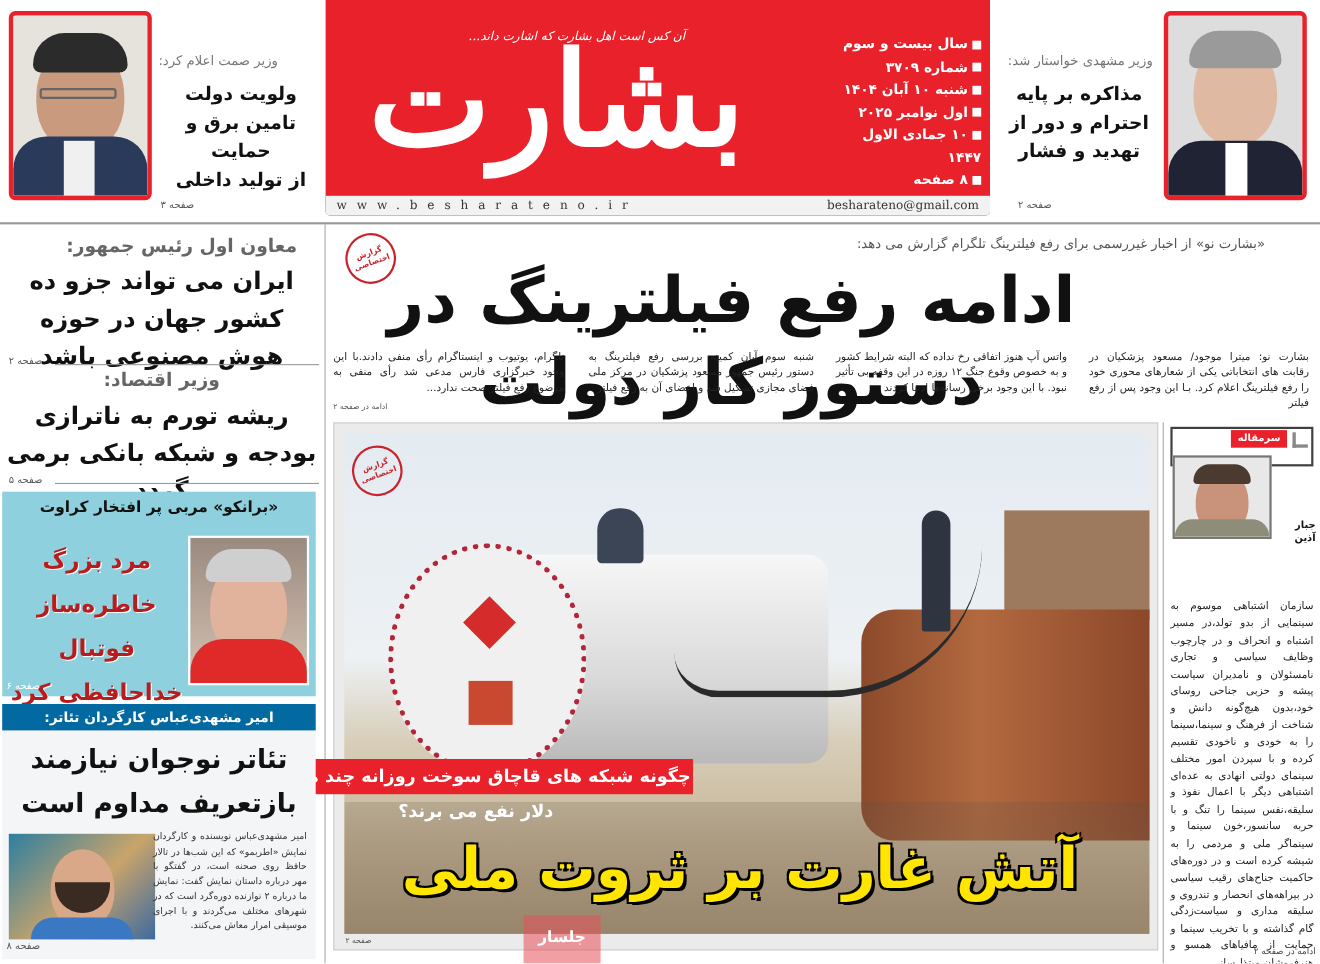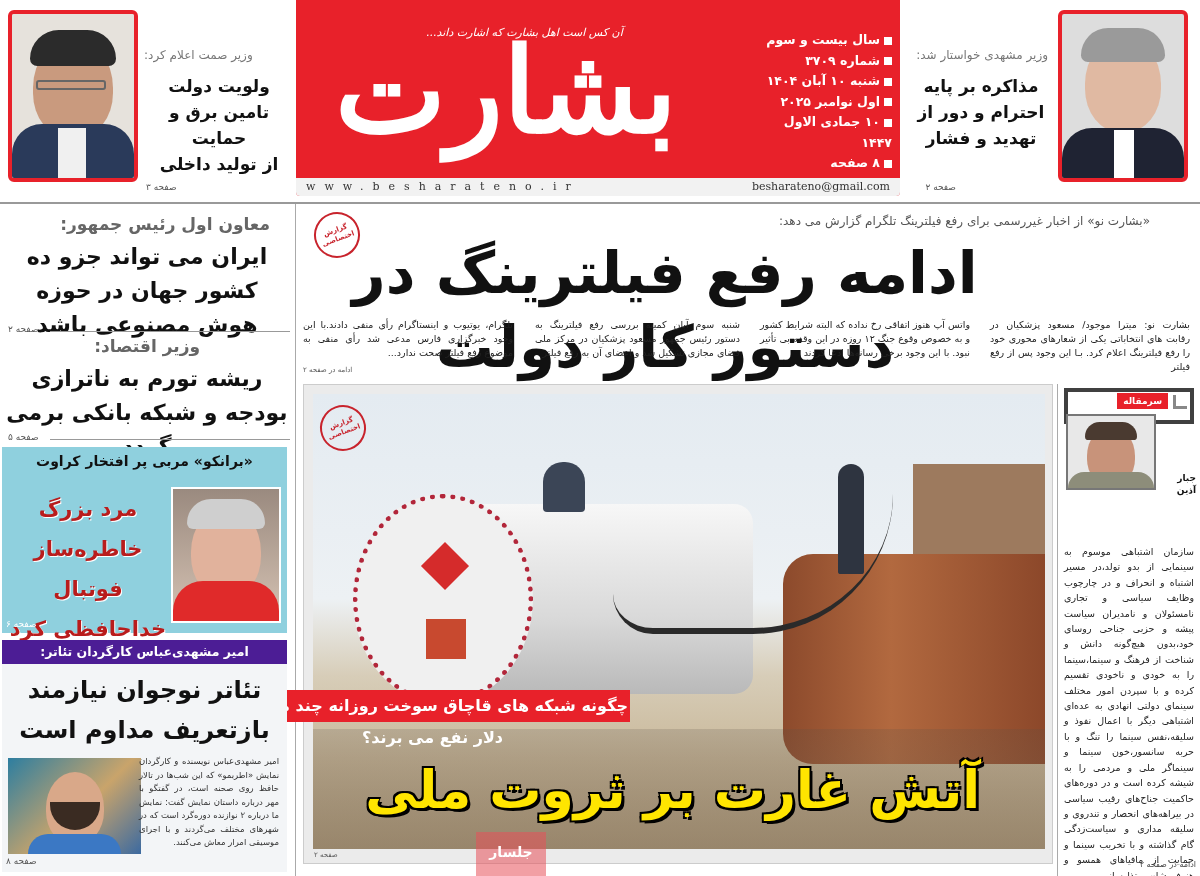--- a/index.html
+++ b/index.html
@@ -49,28 +49,28 @@
   #watermark { position: absolute; left: 476px; top: 832px; width: 70px; height: 44px; background: rgba(232,80,90,0.55); color: #fff; font-weight: 700; font-size: 14px; text-align: center; line-height: 40px; }
 
   
   .lc-kicker { position: absolute; right: 70px; font-size: 17px; color: #666; font-weight: 700; }
   .lc-head { position: absolute; left: 6px; width: 282px; text-align: center; font-size: 22px; font-weight: 700; line-height: 34px; }
   #sport-box { left: 2px; top: 447px; width: 285px; height: 186px; background: #8fd0de; }
   #sport-kicker { position: absolute; top: 6px; width: 100%; text-align: center; font-size: 14px; font-weight: 700; }
   #sport-photo { position: absolute; right: 6px; top: 40px; width: 110px; height: 136px; background: linear-gradient(180deg,#9a8a7f,#d5c2b3); border: 2px solid #fff; overflow: hidden; }
   #sport-head { position: absolute; left: 6px; top: 42px; width: 160px; text-align: center; color: #b91c1c; font-size: 21px; font-weight: 700; line-height: 40px; text-shadow: 1px 1px 0 #fff; }
   #theater-box { left: 2px; top: 640px; width: 285px; height: 232px; background: #f3f5f7; }
-  #theater-kicker { position: absolute; top: 0; left: 0; width: 100%; height: 24px; background: #4c1d95; color: #fff; font-size: 12.5px; font-weight: 700; line-height: 24px; text-align: center; }
+  #theater-kicker { position: absolute; top: 0; left: 0; width: 100%; height: 24px; background: #0369a1; color: #fff; font-size: 12.5px; font-weight: 700; line-height: 24px; text-align: center; }
   #theater-head { position: absolute; top: 30px; width: 100%; text-align: center; font-size: 24px; font-weight: 700; line-height: 40px; }
   #theater-photo { position: absolute; left: 6px; top: 118px; width: 133px; height: 96px; background: linear-gradient(135deg,#2d7ea0,#c9a46b 55%,#3c6aa0); overflow: hidden; }
   #theater-text { position: absolute; right: 8px; top: 115px; width: 140px; font-size: 8.5px; line-height: 13.5px; color: #333; text-align: justify; }
 
   
   #editorial { left: 1060px; top: 384px; width: 140px; height: 492px; }
-  #edit-label-box { position: absolute; left: 4px; top: 4px; width: 130px; height: 36px; border: 4px solid #404040; }
+  #edit-label-box { position: absolute; left: 4px; top: 4px; width: 130px; height: 36px; border: 2px solid #404040; }
   #edit-label { position: absolute; right: 22px; top: 1px; background: #e8212a; color: #fff; font-size: 9px; font-weight: 700; padding: 3px 6px; }
   #edit-photo { position: absolute; left: 6px; top: 30px; width: 90px; height: 76px; background: #e8e8e8; border: 2px solid #777; overflow: hidden; }
   #edit-author { position: absolute; right: 4px; top: 88px; font-size: 9px; font-weight: 700; line-height: 12px; width: 36px; }
   #edit-title { position: absolute; left: 2px; top: 118px; width: 132px; border-top: 2px solid #777; padding-top: 4px; text-align: center; font-size: 11.5px; font-weight: 700; line-height: 16px; }
   #edit-body { position: absolute; left: 4px; top: 160px; width: 130px; font-size: 9.5px; line-height: 15.4px; color: #222; text-align: justify; }
   #edit-more { position: absolute; right: 4px; top: 476px; font-size: 8px; color: #444; }
 </style>
 </head>
 <body>
 

